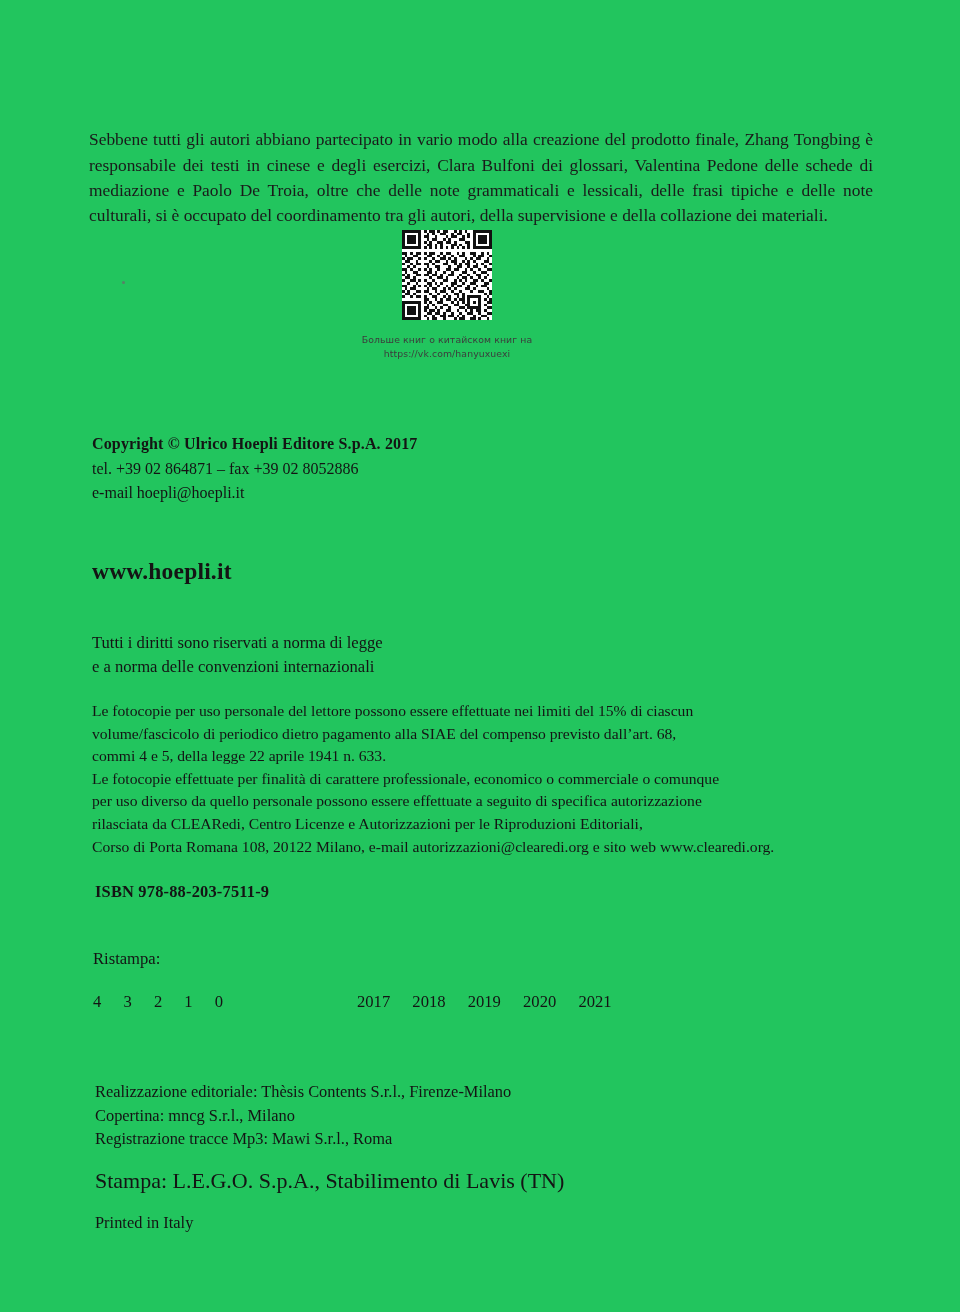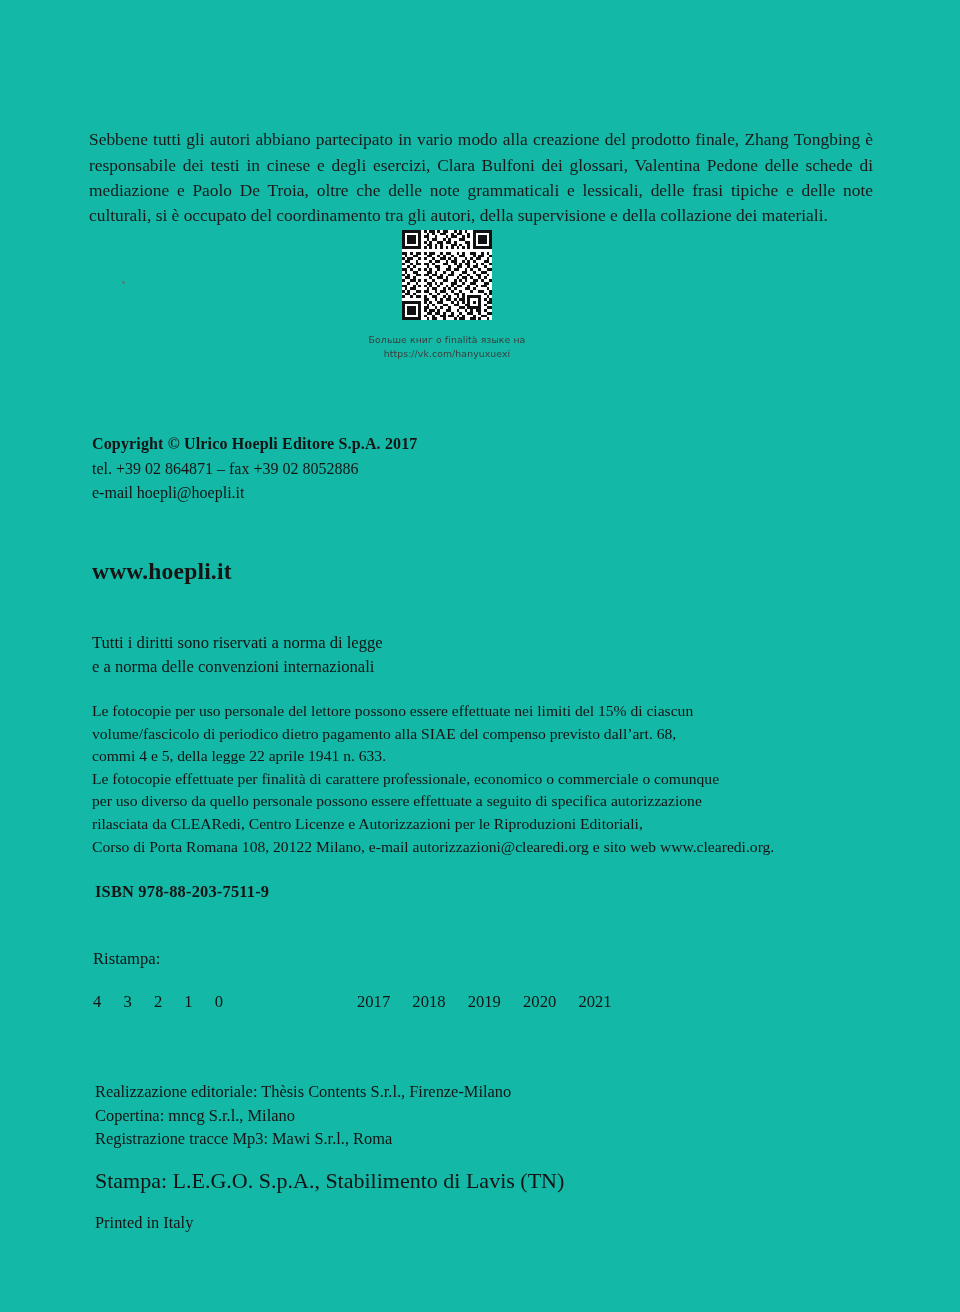--- a/index.html
+++ b/index.html
@@ -12,21 +12,21 @@
     height: 1312px;
     position: relative;
     font-family: "Liberation Serif", "DejaVu Serif", serif;
     color: #141414;
     overflow: hidden;
   }
 
   .page {
     position: absolute;
     inset: 0;
-    background: #14b8a6;
+    background: #22c55e;
     text-decoration: underline;
   }
 
   
   .credits {
     position: absolute;
     left: 89px;
     top: 110px;
     width: 784px;
     font-size: 17.4px;
@@ -492,21 +492,21 @@
           <rect x="11" y="32" width="2" height="1"></rect>
         <rect x="15" y="32" width="1" height="1"></rect>
           <rect x="19" y="32" width="1" height="1"></rect>
         <rect x="21" y="32" width="2" height="1"></rect>
           <rect x="25" y="32" width="2" height="1"></rect>
         <rect x="28" y="32" width="1" height="1"></rect>
           <rect x="31" y="32" width="1" height="1"></rect>
       </g>
     </svg>
     <div class="qr-caption">
-      <div>Больше книг о finalità языке на</div>
+      <div>Больше книг о китайском книг на</div>
       <div>https://vk.com/hanyuxuexi</div>
     </div>
   </div>
 
   <div class="speck"></div>
 
   <div class="publisher">
     <div class="bold">Copyright © Ulrico Hoepli Editore S.p.A. 2017</div>
     <div>tel. +39 02 864871 –  fax +39 02 8052886</div>
     <div>e-mail hoepli@hoepli.it</div>

